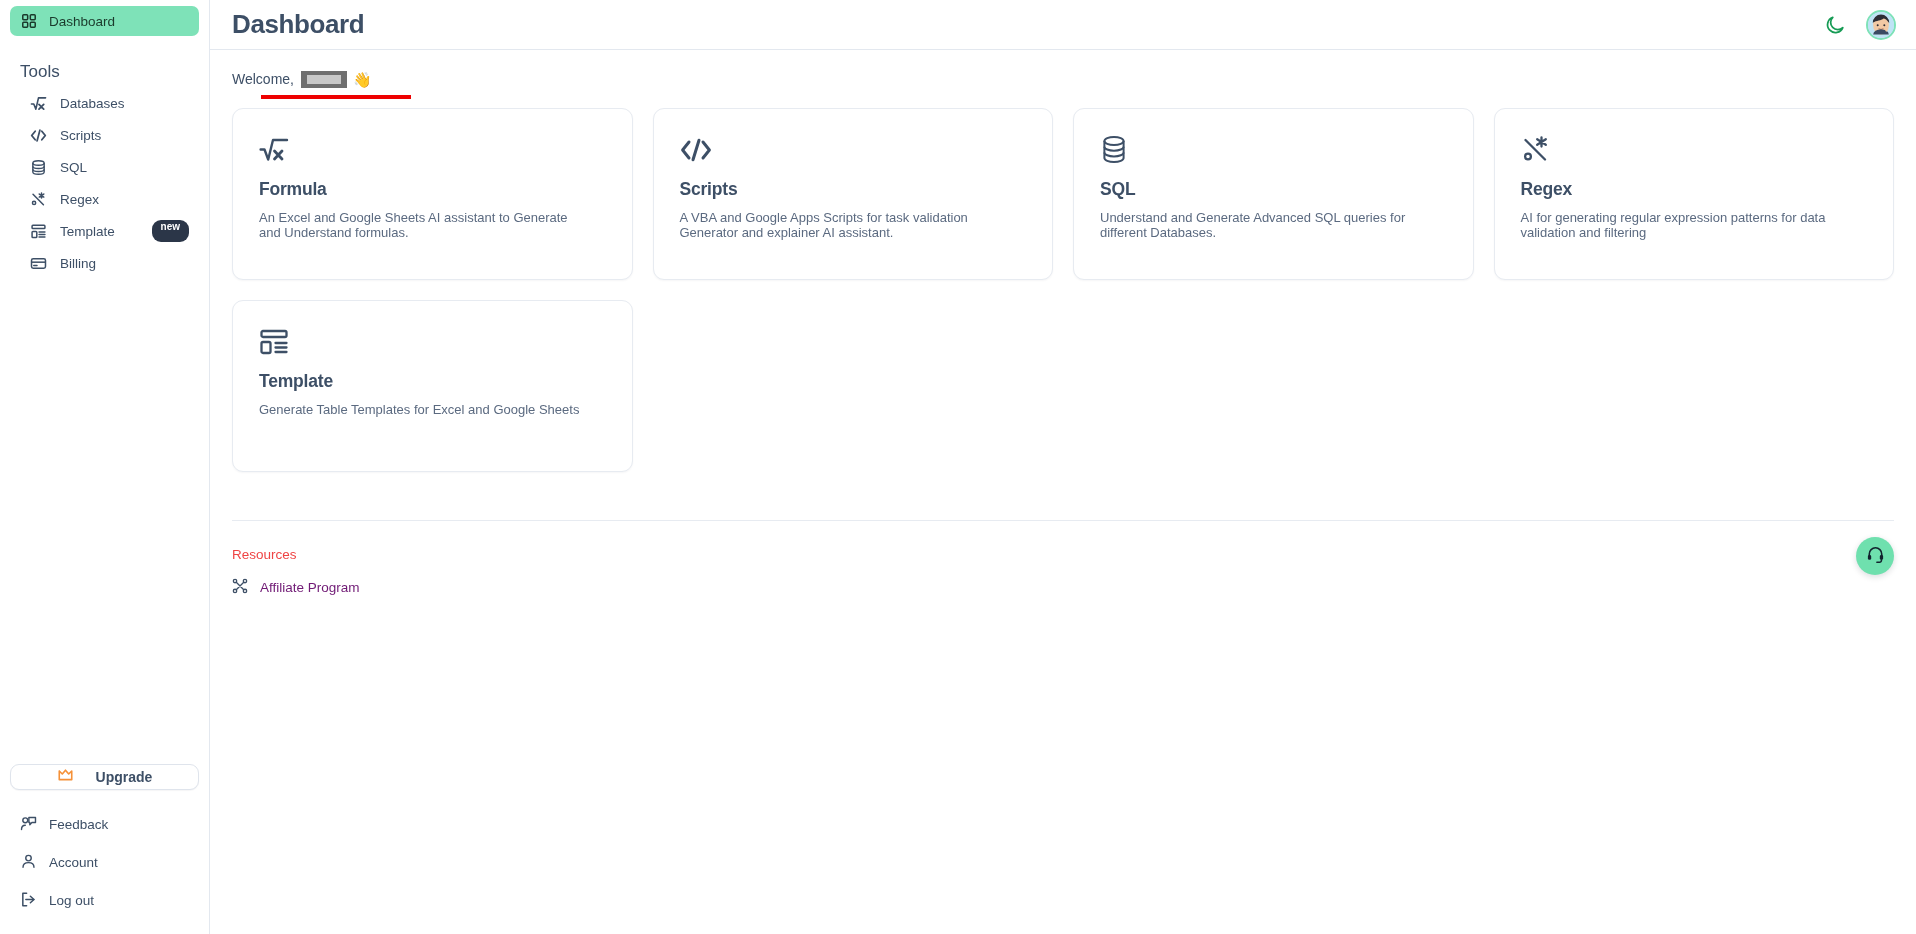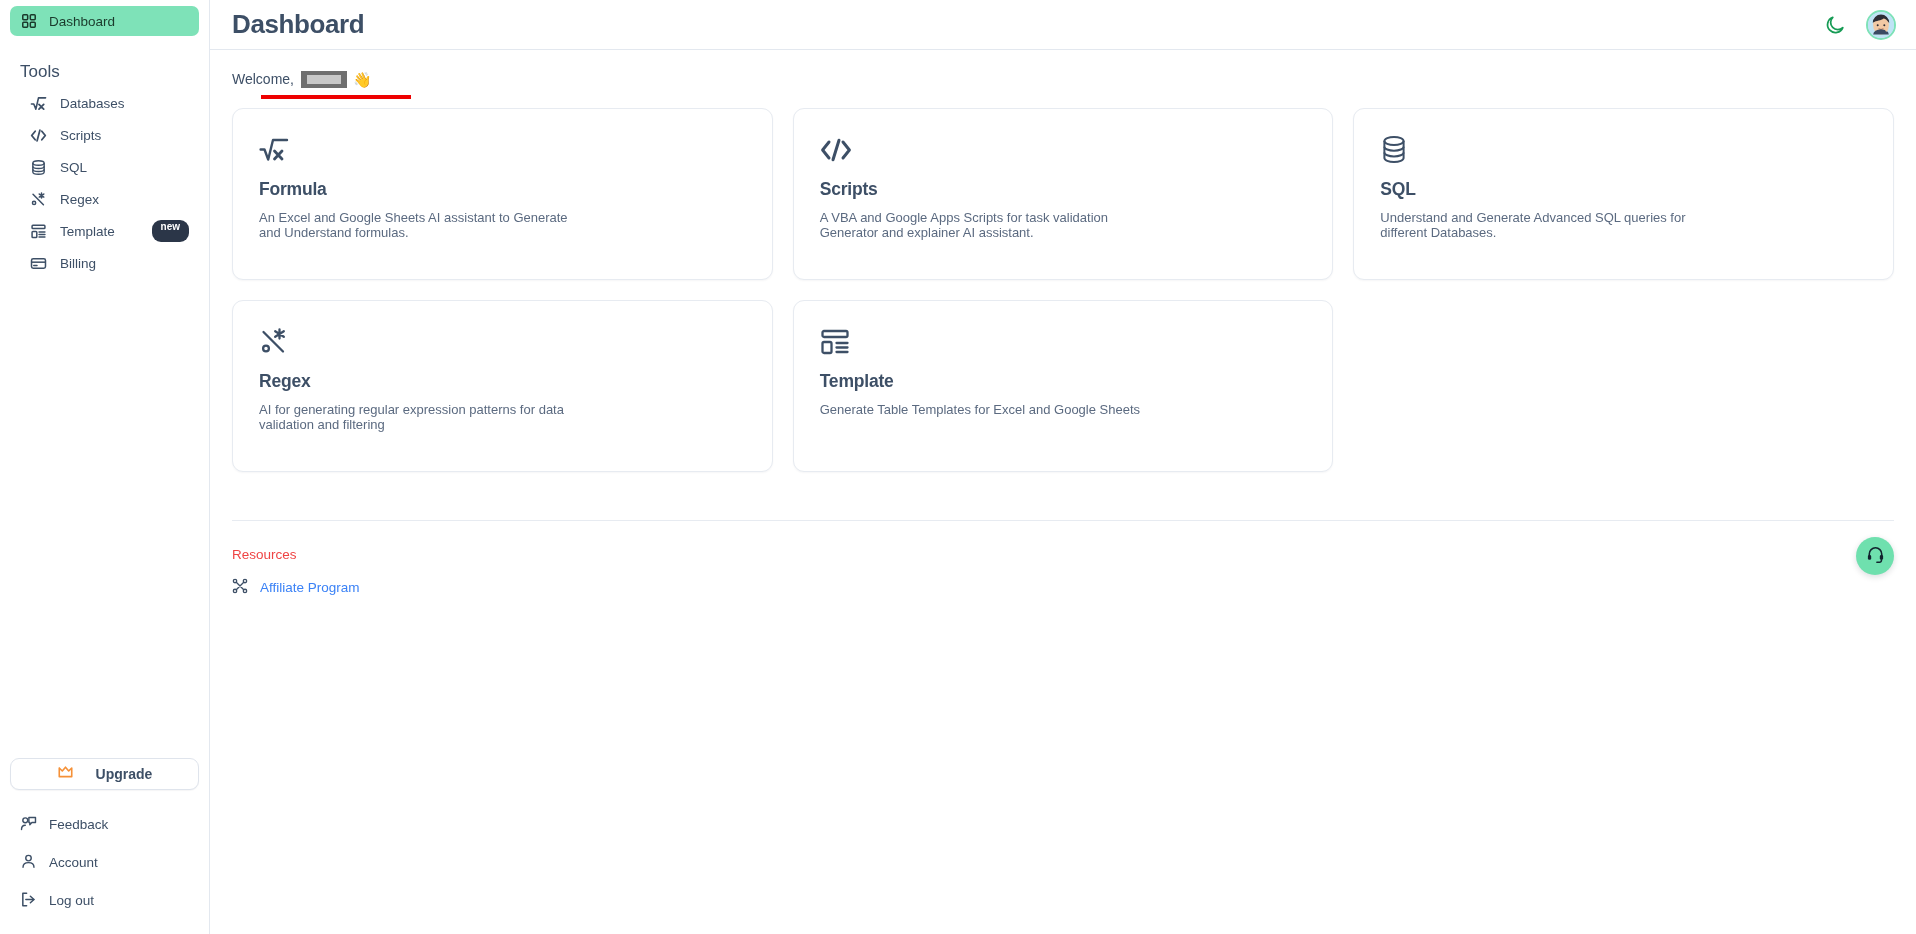--- a/index.html
+++ b/index.html
@@ -78,21 +78,21 @@
 
   .sidebar-bottom {
     margin-top: auto;
     padding: 0 10px 18px 10px;
   }
   .upgrade-btn {
     display: flex;
     align-items: center;
     justify-content: center;
     gap: 22px;
-    height: 32px;
+    height: 26px;
     border: 1px solid #dfe4ec;
     border-radius: 9px;
     font-size: 14px;
     font-weight: bold;
     color: #3d4f66;
     background: #fff;
     cursor: pointer;
     margin-bottom: 12px;
     box-shadow: 0 1px 1px rgba(16,24,40,0.04);
   }
@@ -155,21 +155,21 @@
     position: absolute;
     left: 51px;
     top: 45px;
     width: 150px;
     height: 4px;
     background: #ee0000;
   }
 
   .cards-grid {
     display: grid;
-    grid-template-columns: repeat(3, 1fr);
+    grid-template-columns: repeat(4, 1fr);
     gap: 20px;
     margin-top: 18px;
   }
   .card {
     background: #ffffff;
     border: 1px solid #e7ebf1;
     border-radius: 11px;
     padding: 26px 26px 28px 26px;
     min-height: 172px;
     cursor: pointer;
@@ -180,21 +180,21 @@
   .card-desc { font-size: 13px; line-height: 1.18; color: #5b6a80; max-width: 330px; }
 
   .divider { height: 1px; background: #e7ebf1; margin: 48px 0 0 0; }
   .resources-label { font-size: 13.5px; color: #ef4444; margin-top: 26px; }
   .resource-item {
     display: flex;
     align-items: center;
     gap: 12px;
     margin-top: 16px;
     font-size: 13.5px;
-    color: #3b82f6;
+    color: #701a75;
     cursor: pointer;
     width: fit-content;
   }
 
   .support-bubble {
     position: absolute;
     right: 22px;
     bottom: 22px;
     width: 38px; height: 38px;
     border-radius: 50%;

